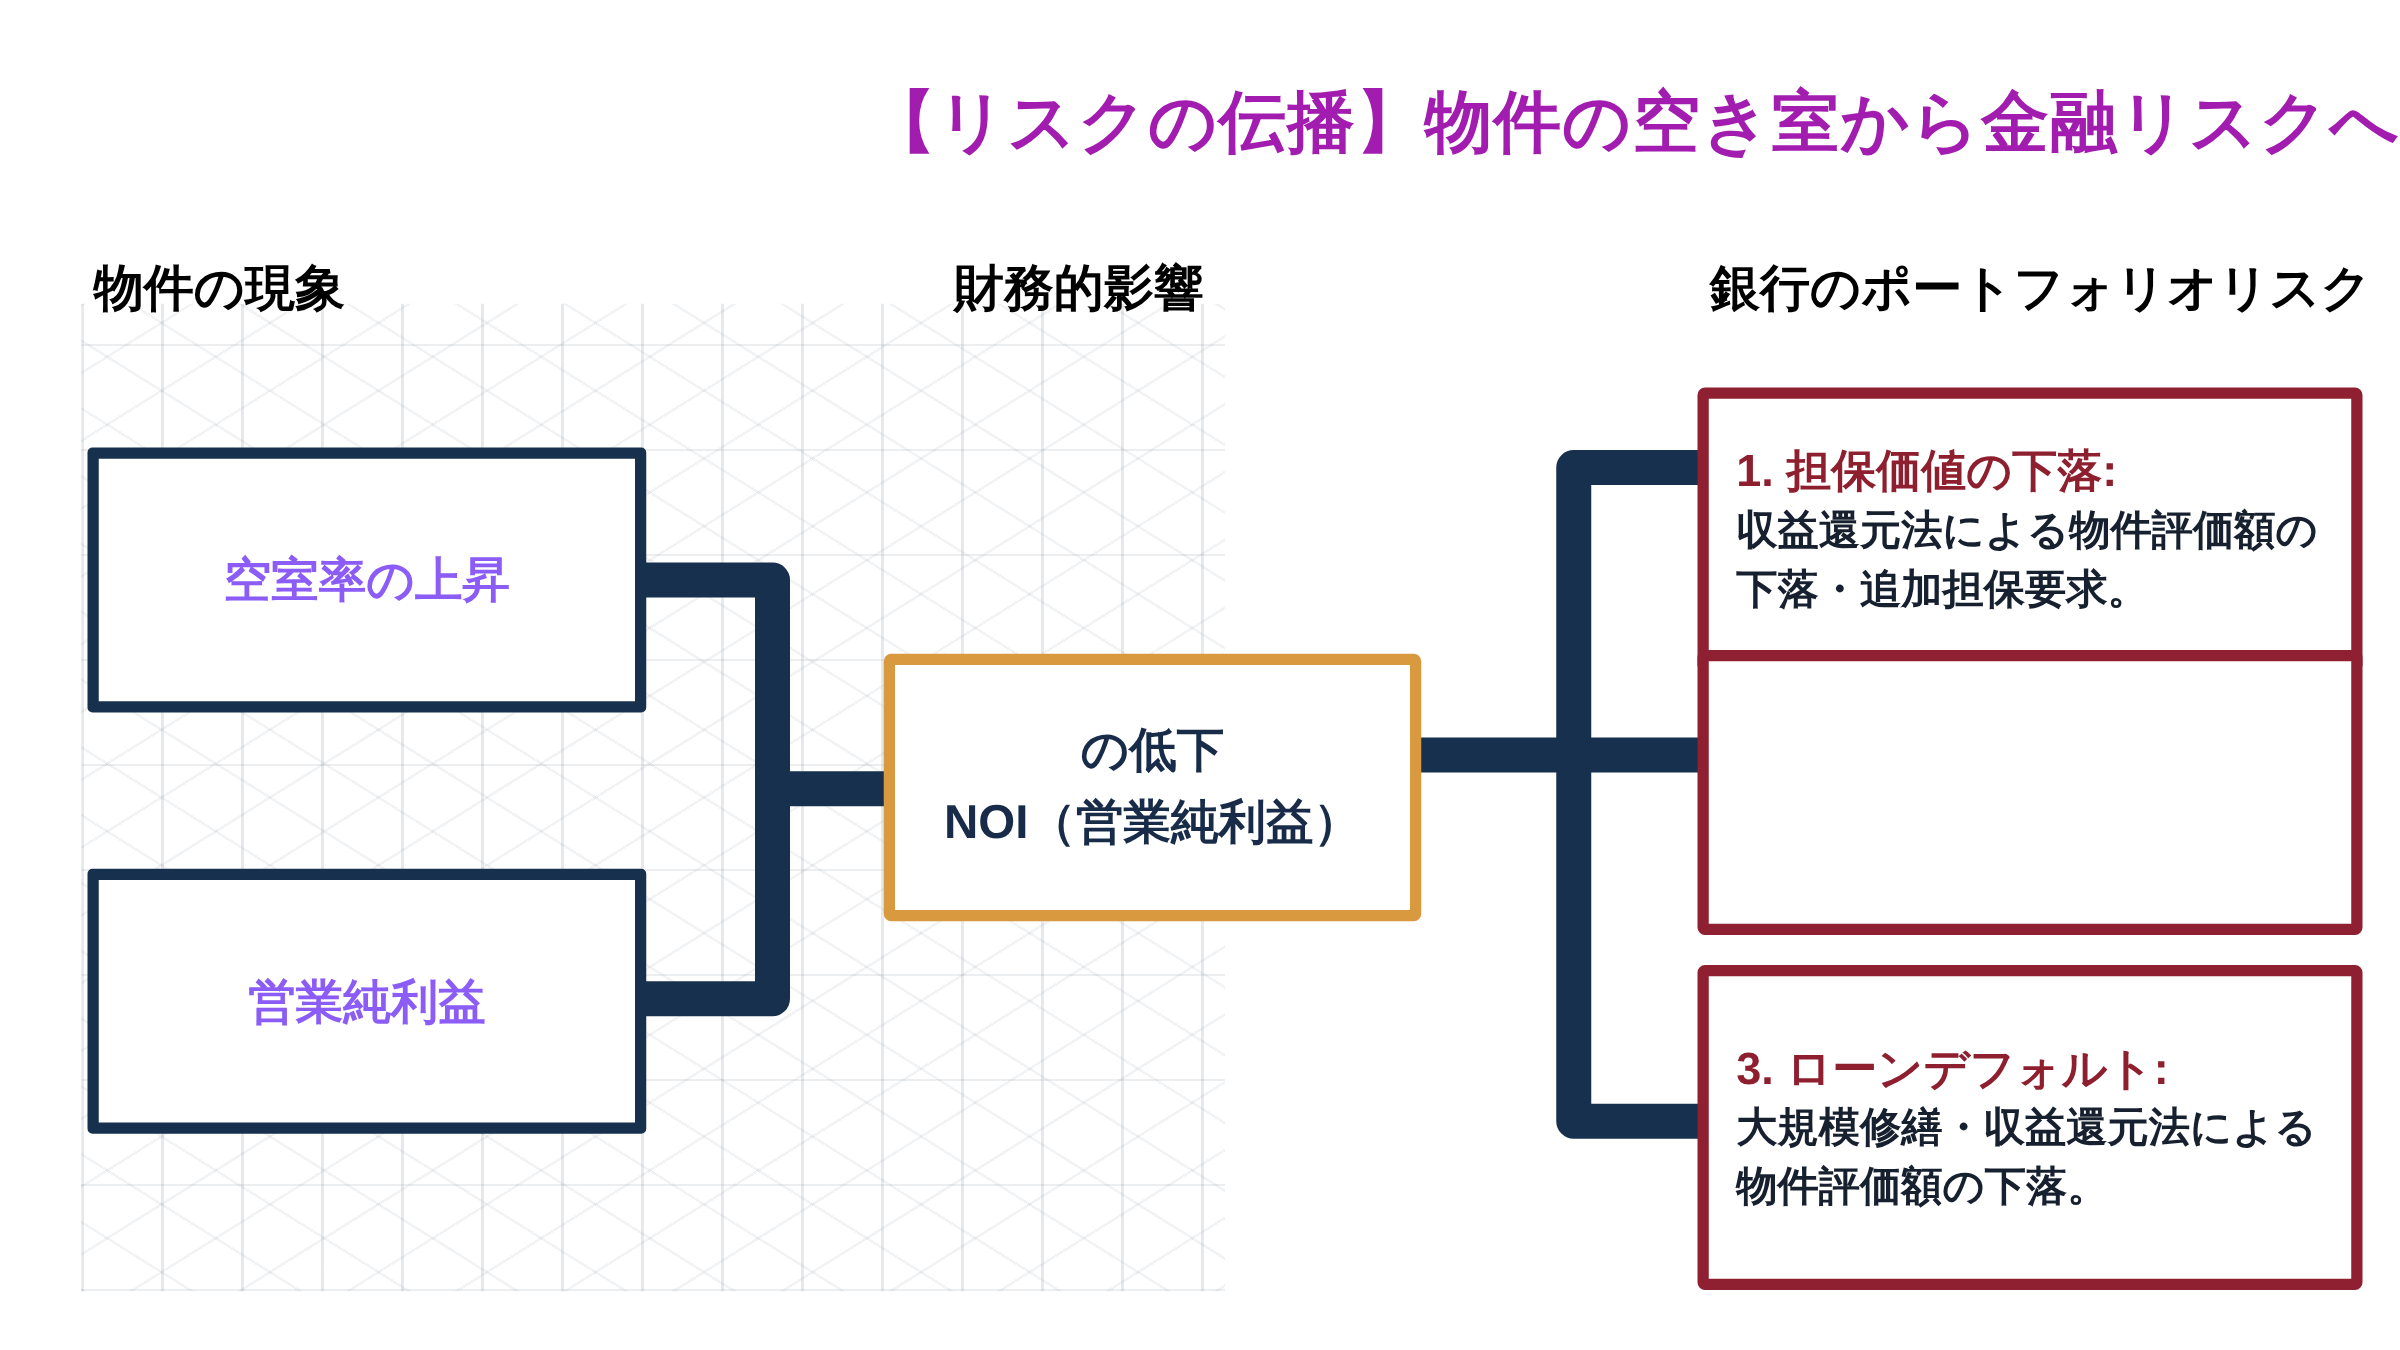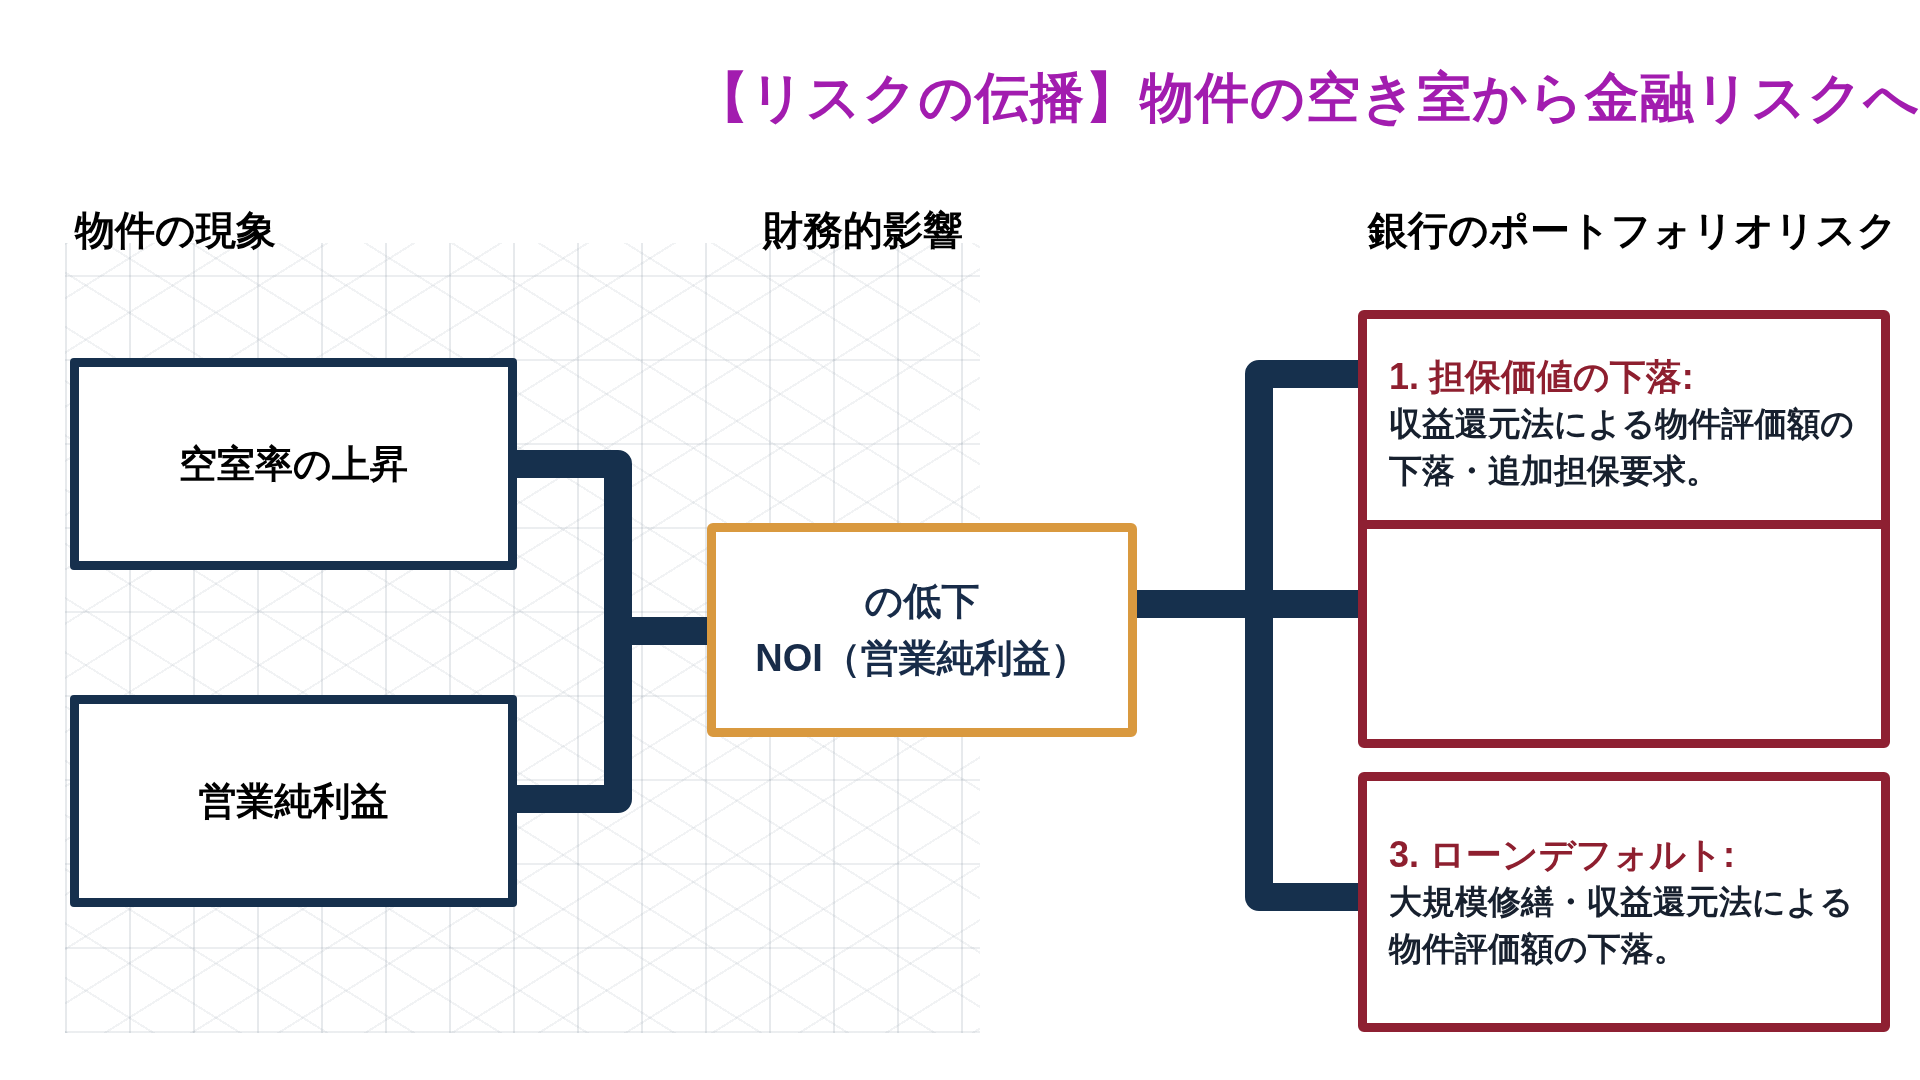--- a/index.html
+++ b/index.html
@@ -36,21 +36,21 @@
 
   .node{
     position:absolute;box-sizing:border-box;background:#ffffff;
     display:flex;align-items:center;justify-content:center;
   }
   .navy-box{
     border:9px solid #16304d;border-radius:4px;
     left:70px;width:447px;height:212px;
   }
   .navy-box .label{
-    font-size:38px;font-weight:700;color:#000000;text-align:center;
+    font-size:38px;font-weight:700;color:#8b5cf6;text-align:center;
   }
   #box-vacancy{top:358px;}
   #box-rent{top:695px;}
 
   .noi-box{
     border:9px solid #d9993f;border-radius:6px;
     left:707px;top:523px;width:430px;height:214px;
     flex-direction:column;
   }
   .noi-box .label{

